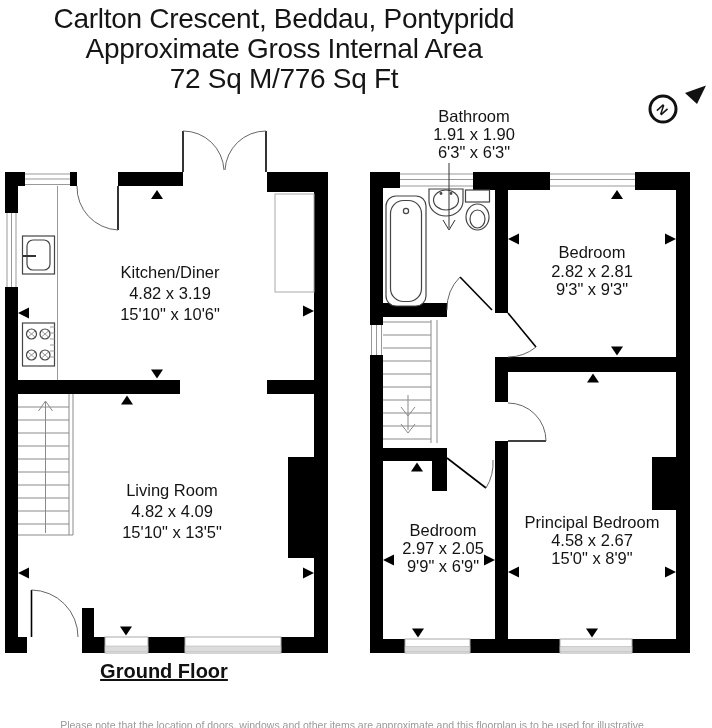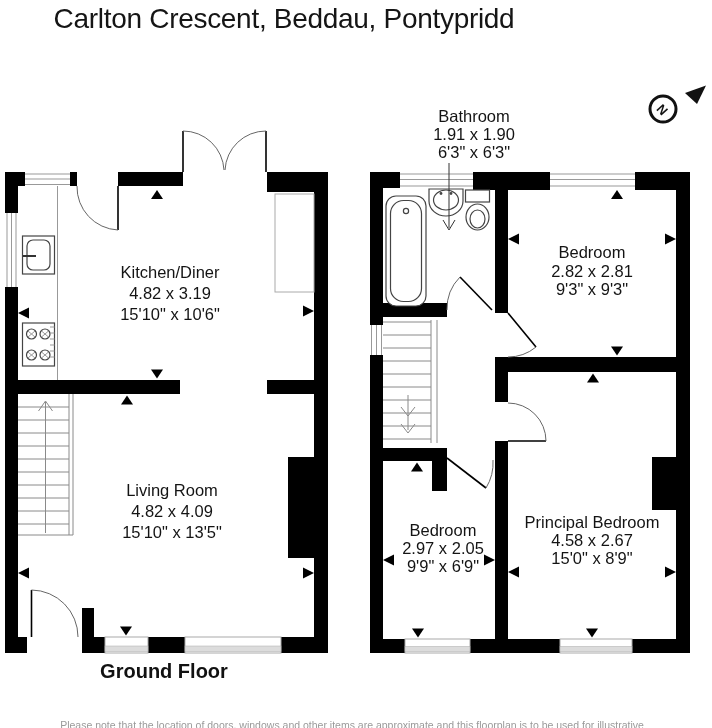--- a/index.html
+++ b/index.html
@@ -2,21 +2,21 @@
 <html><head>
 <meta charset="utf-8">
 <style>
   html,body{margin:0;padding:0;background:#fff;}
   .page{position:relative;width:712px;height:728px;background:#fff;overflow:hidden;
         font-family:"Liberation Sans", sans-serif;}
   .title{position:absolute;top:4px;left:0;width:568px;text-align:center;color:#151515;}
   .title div{font-size:28px;line-height:30px;letter-spacing:-0.3px;font-weight:500;}
   svg{position:absolute;top:0;left:0;}
   .floor-label{position:absolute;top:660px;font-size:20px;font-weight:bold;color:#111;
-               text-align:center;width:280px;}
+               text-align:center;width:280px;text-decoration:underline;}
   .floor-label.ground{left:24px;}
   .floor-label.first{left:394px;}
   .disclaimer{position:absolute;top:719px;left:0;width:704px;text-align:center;
               color:#9a9a9a;font-size:10.5px;line-height:13px;}
   text{font-family:"Liberation Sans", sans-serif;fill:#141414;}
   .room-name,.room-dim{font-size:16.5px;}
   .wall{fill:#000;stroke:none;}
   .thin{stroke:#999;stroke-width:1;fill:none;}
   .fixture{stroke:#444;stroke-width:1.2;fill:#fff;}
   .arc{stroke:#666;stroke-width:1;fill:none;}
@@ -26,20 +26,22 @@
   .sill{fill:#dcdcdc;stroke:#aaa;stroke-width:0.5;}
   .winbox{fill:#fff;stroke:#aaa;stroke-width:1;}
 </style>
 </head>
 <body>
 
 <div class="page">
 
   <div class="title">
     <div>Carlton Crescent, Beddau, Pontypridd</div>
+    <div>Approximate Gross Internal Area</div>
+    <div>72 Sq M/776 Sq Ft</div>
   </div>
 
   <svg width="712" height="728" viewBox="0 0 712 728">
 
     <g>
       <g>
         <rect class="wall" x="5" y="172" width="20" height="14"></rect>
         <rect class="wall" x="70" y="172" width="7" height="14"></rect>
         <rect class="wall" x="118" y="172" width="65" height="14"></rect>
         <rect class="wall" x="267" y="172" width="61" height="20"></rect>

